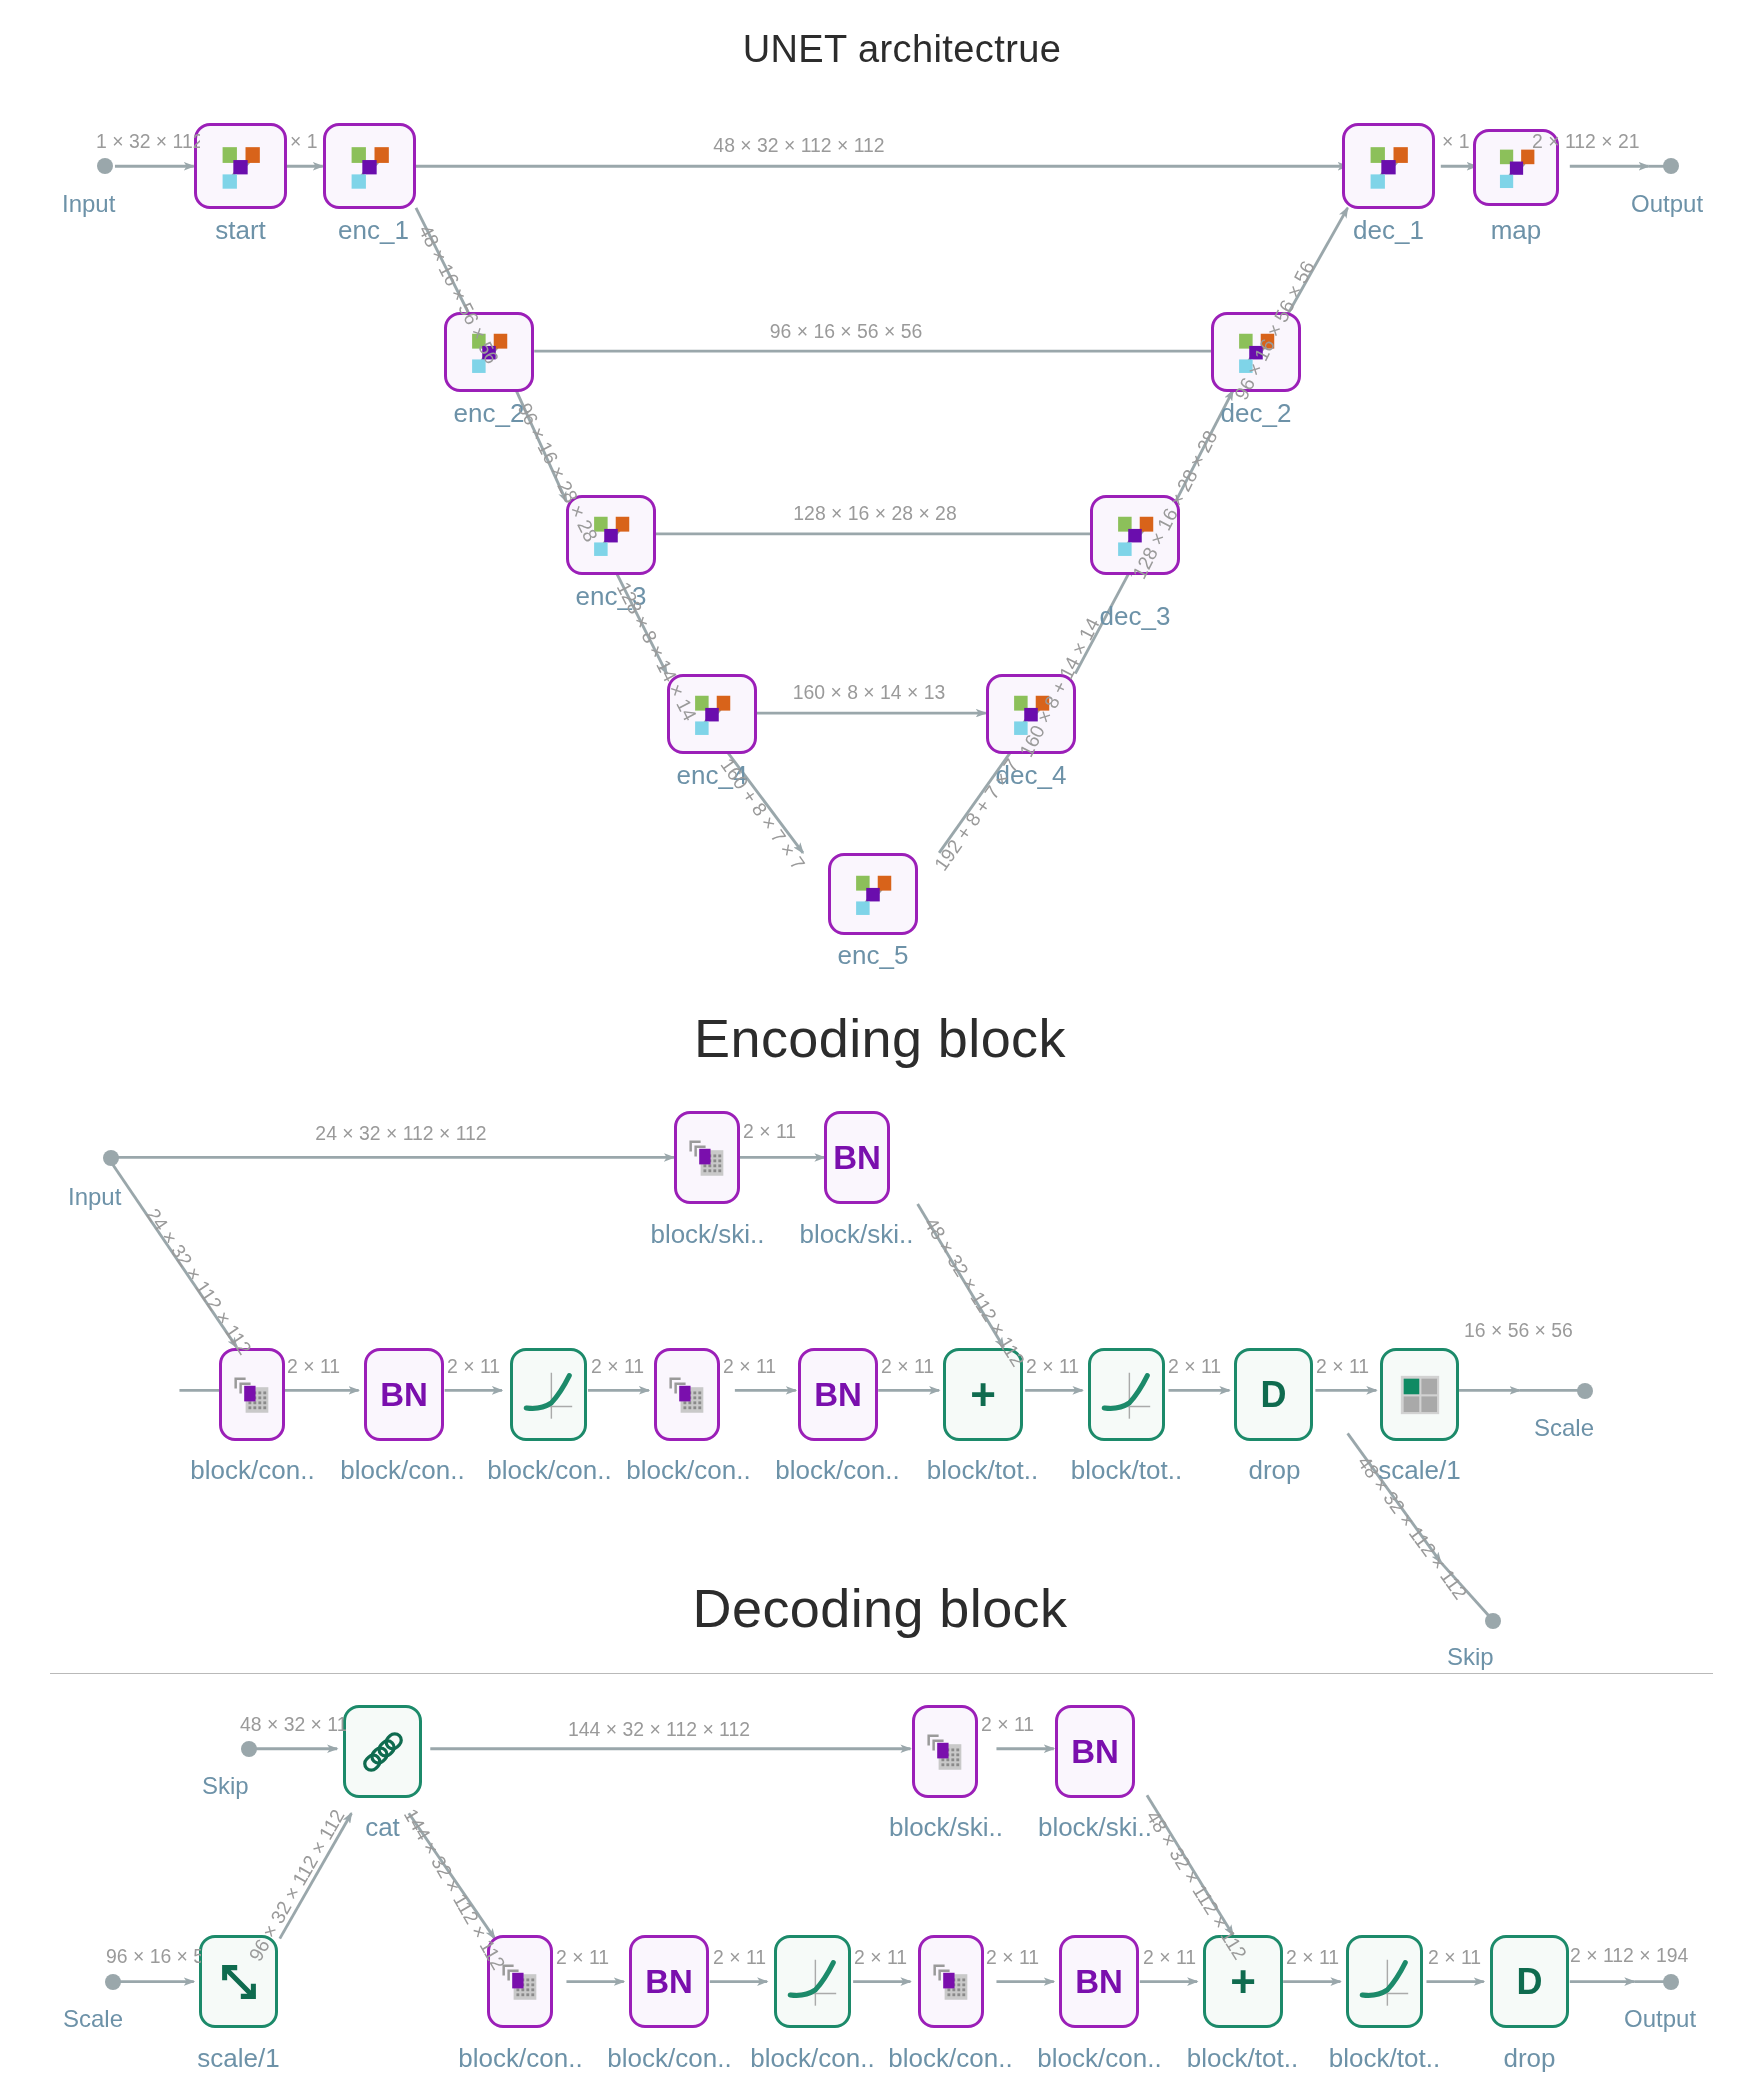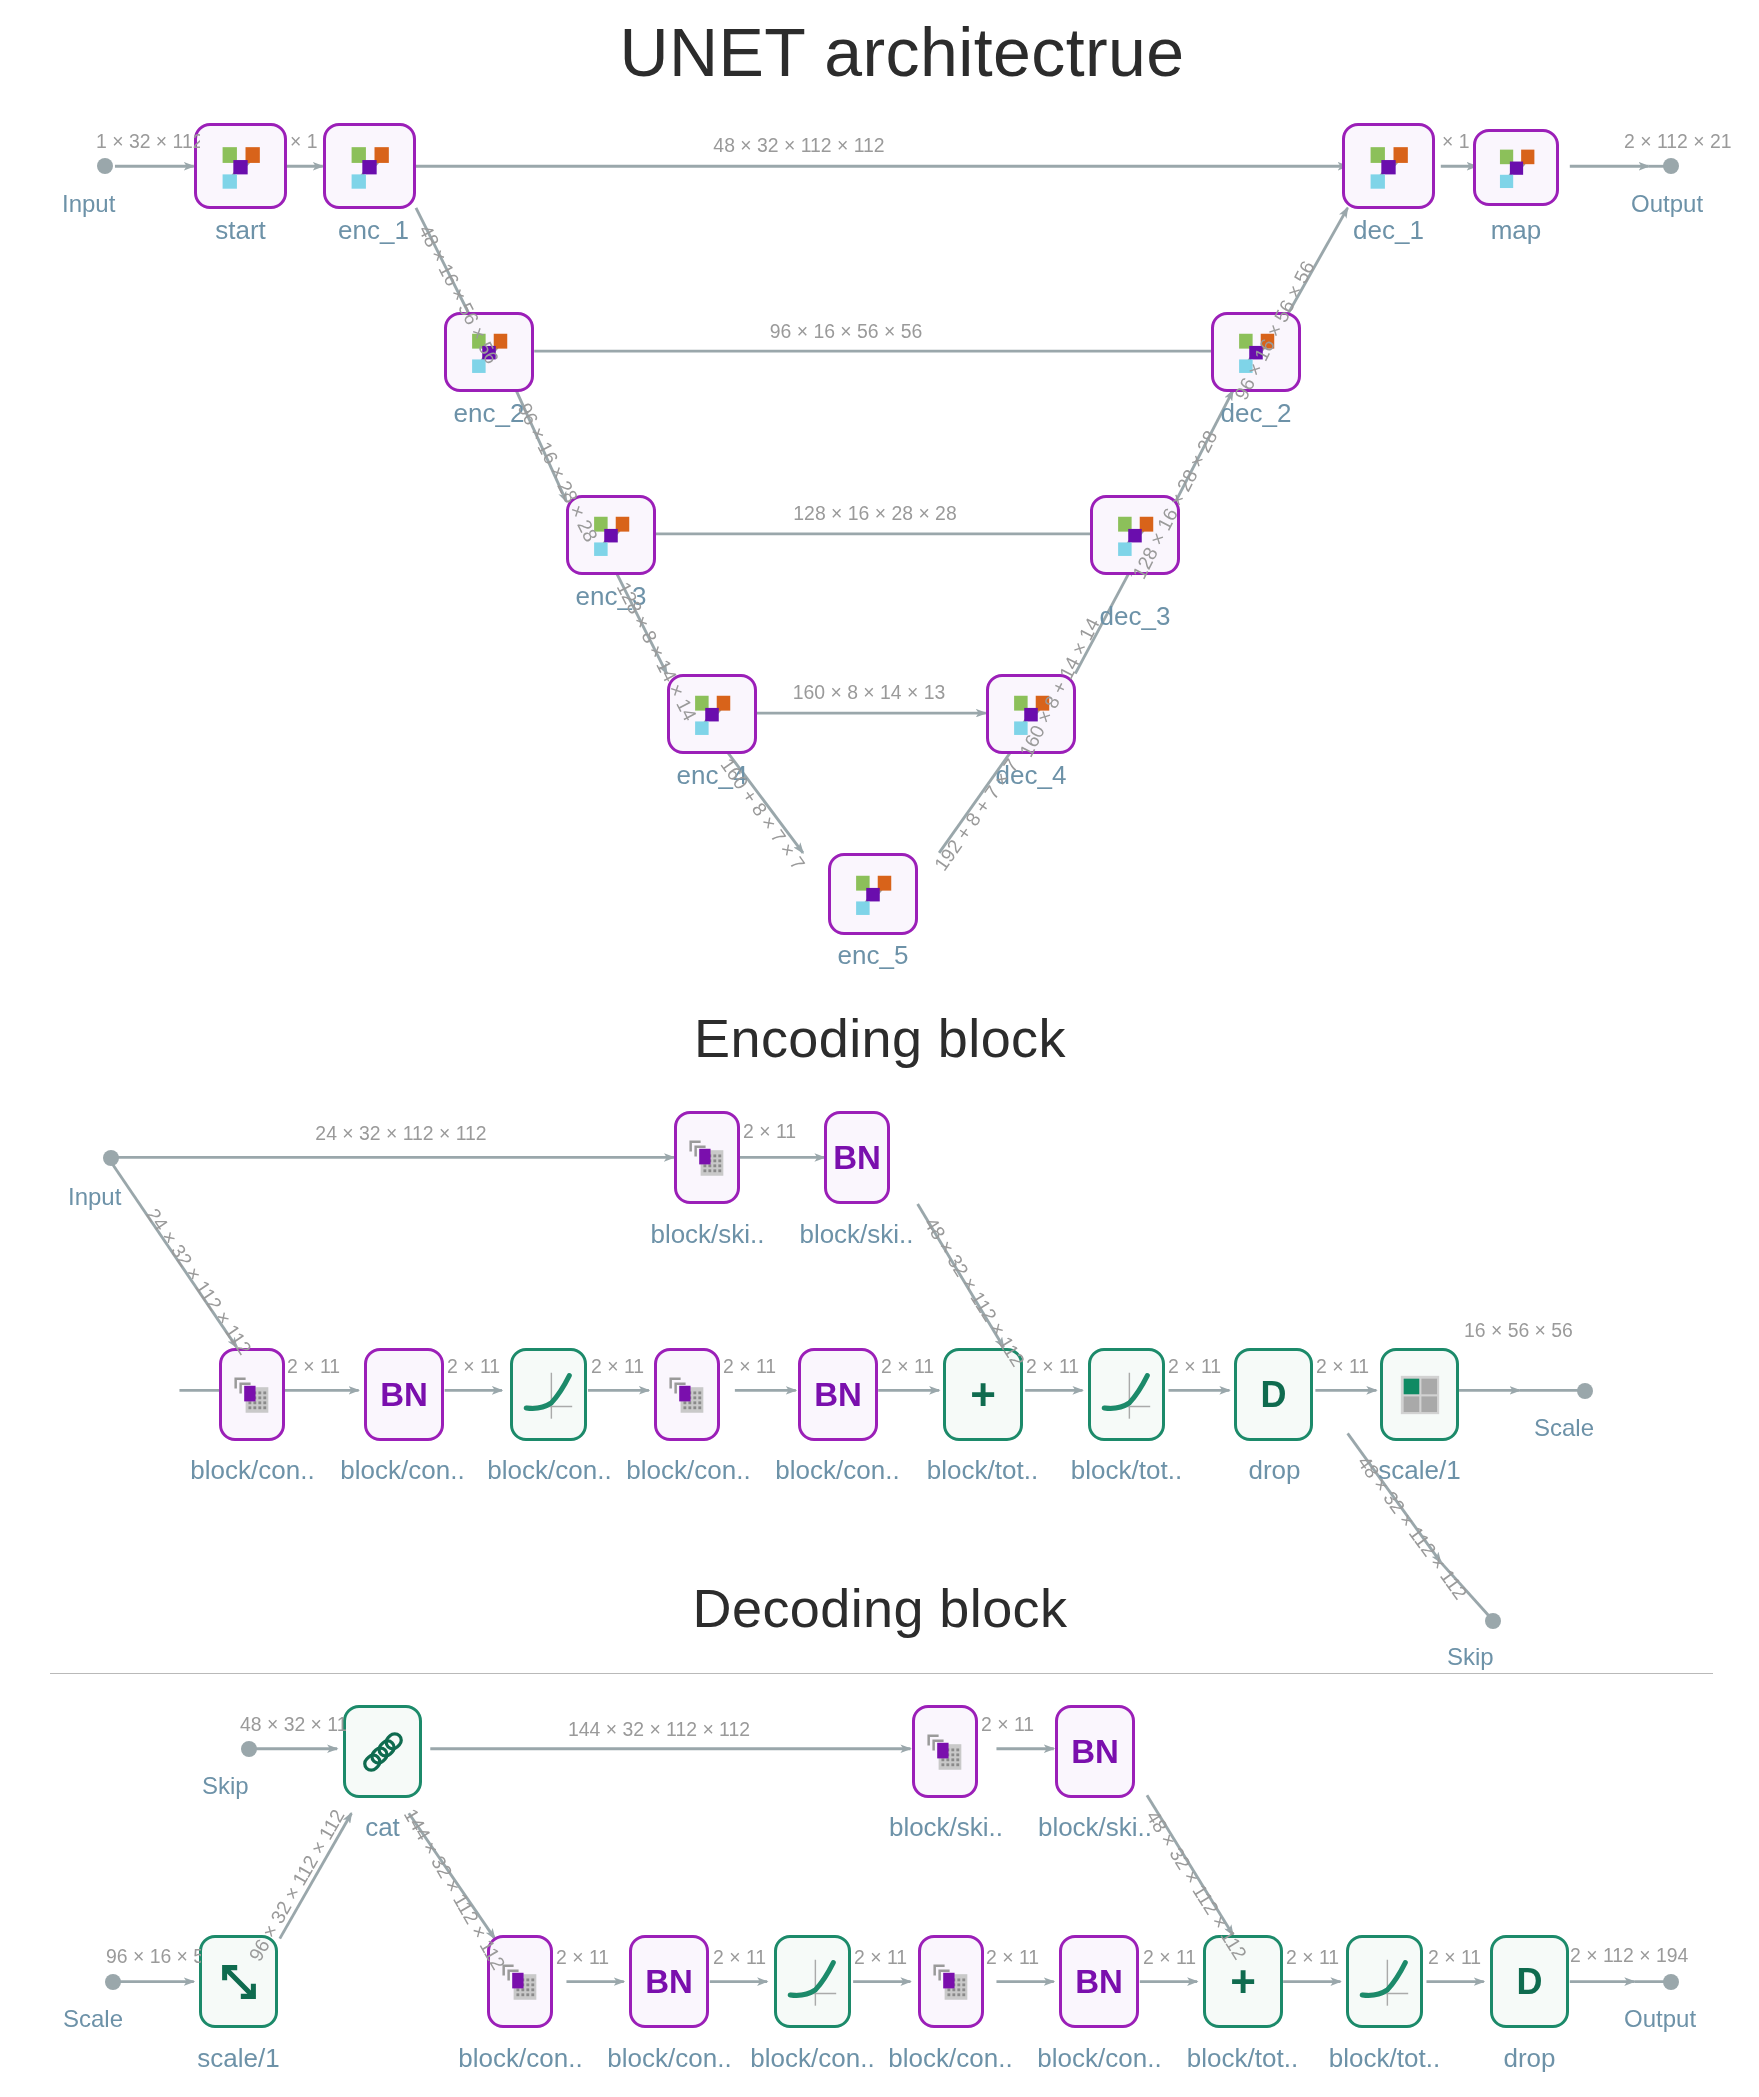--- a/index.html
+++ b/index.html
@@ -8,21 +8,21 @@
     width:1760px;height:2097px;position:relative;overflow:hidden;
   }
   .canvas{position:absolute;inset:0;}
   svg.edges{position:absolute;left:0;top:0;width:1760px;height:2097px;overflow:visible;pointer-events:none;}
 
   
   .section-title{
     position:absolute;color:#2c2c2c;font-weight:400;
     white-space:nowrap;letter-spacing:0.4px;
   }
-  #title-unet{font-size:68px;left:0;right:0;top:13px;text-align:center;padding-left:44px;}
+  #title-unet{font-size:38px;left:0;right:0;top:28px;text-align:center;padding-left:44px;}
   #title-enc{font-size:54px;left:0;right:0;top:1007px;text-align:center;}
   #title-dec{font-size:54px;left:0;right:0;top:1577px;text-align:center;}
 
   .divider{position:absolute;left:50px;width:1663px;height:1.4px;background:#b9b9b9;}
 
   
   .node{
     position:absolute;box-sizing:border-box;
     border-radius:16px;display:flex;align-items:center;justify-content:center;
     background:#faf6fd;border:3.6px solid #9b1fb8;
@@ -290,21 +290,21 @@
   <div class="elabel" style="left:622px;top:572px;transform:rotate(63deg)">128 × 8 × 14 × 14</div>
   <div class="elabel c" style="left:869px;top:692px">160 × 8 × 14 × 13</div>
   <div class="elabel" style="left:725px;top:749px;transform:rotate(55deg)">160 + 8 × 7 × 7</div>
   <div class="elabel" style="left:939px;top:857px;transform:rotate(-55deg)">192 + 8 + 7 × 7</div>
   <div class="elabel" style="left:1025px;top:744px;transform:rotate(-63deg)">160 × 8 + 14 × 14</div>
   <div class="elabel" style="left:1138px;top:566px;transform:rotate(-63deg)">128 × 16 × 28 × 28</div>
   <div class="elabel" style="left:1240px;top:387px;transform:rotate(-63deg)">96 × 16 × 56 × 56</div>
   <div class="clipbox" style="left:1442px;top:130px;width:30px;height:26px">
     <span class="elabel">× 1</span>
   </div>
-  <div class="clipbox" style="left:1624px;top:130px;width:108px;height:26px">
+  <div class="clipbox" style="left:1532px;top:130px;width:108px;height:26px">
     <span class="elabel">2 × 112 × 21</span>
   </div>
 
   <div class="dot" style="left:103px;top:1150px"></div>
   <div class="dot-label" style="left:68px;top:1183px;width:86px">Input</div>
   <div class="dot" style="left:1577px;top:1383px"></div>
   <div class="dot-label" style="left:1534px;top:1414px;width:100px">Scale</div>
   <div class="dot" style="left:1485px;top:1613px"></div>
   <div class="dot-label" style="left:1447px;top:1643px;width:93px">Skip</div>
 

